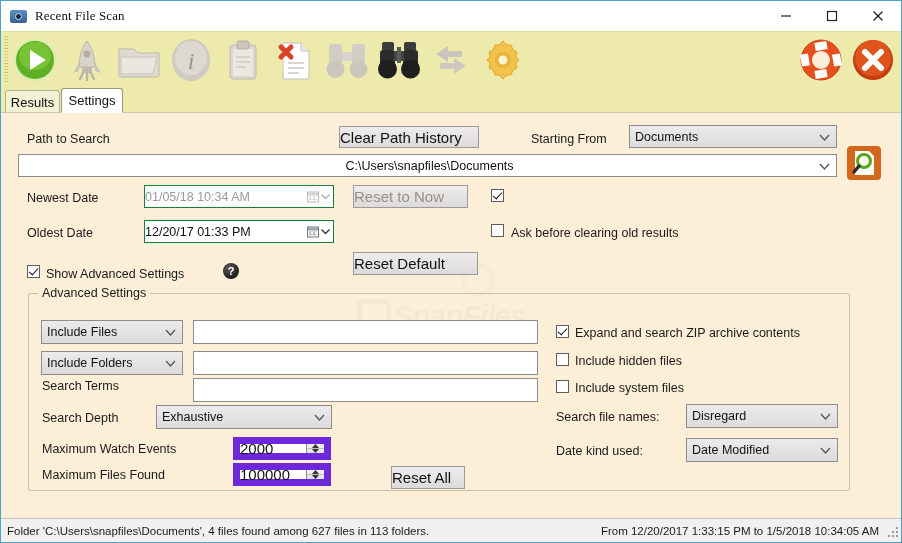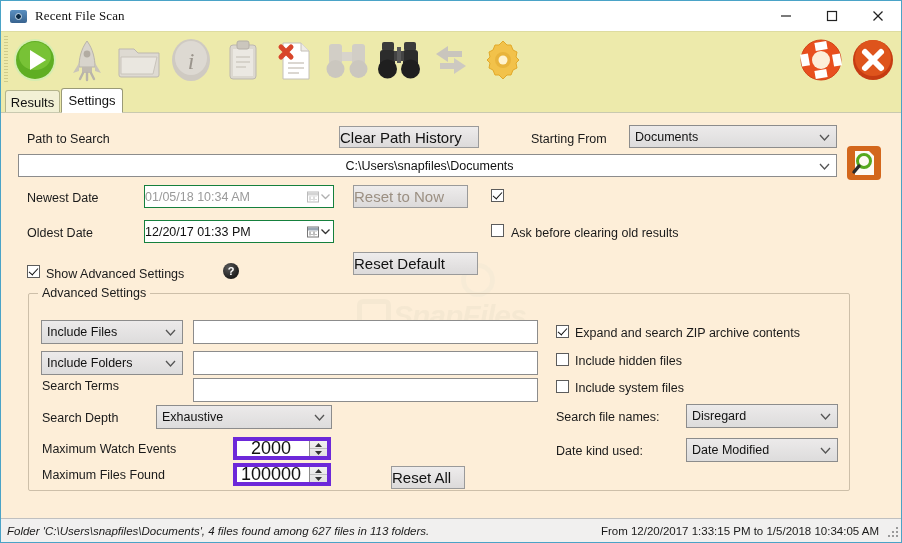--- a/index.html
+++ b/index.html
@@ -223,23 +223,23 @@
   }
   .group-title {
     position: absolute;
     background: #fdeed8;
     font-size: 12.5px; color: #1a1a1a;
     padding: 0 4px;
   }
 
   .spin {
     position: absolute;
-    background: #fff; border: 4px solid #6d28d9;
-    display: flex; align-items: center; justify-content: center;
-    font-size: 18px; color: #111;
+    background: #fff; border: 7px solid #6d28d9;
+    display: flex; align-items: center; 
+    font-size: 15px; color: #111;
   }
   .spin .num { margin-right: 22px; }
   .spin-btns {
     position: absolute; right: 0; top: 0; bottom: 0; width: 18px;
     border-left: 1px solid #8c8c8c;
     background: linear-gradient(#f2f1f1, #e2e1e1);
     display: flex; flex-direction: column;
   }
   .spin-btns div {
     flex: 1; display: flex; align-items: center; justify-content: center;
@@ -267,21 +267,21 @@
   
   .statusbar {
     position: absolute; left: 0; bottom: 0;
     width: 900px; height: 24px;
     background: #f1f0ef;
     border-top: 1px solid #c0c0c0;
     display: flex; align-items: center;
   }
   .status-left {
     position: absolute; left: 6px;
-    font-size: 11.5px; color: #1a1a1a; white-space: nowrap; font-style: italic;
+    font-size: 11.5px; color: #1a1a1a; white-space: nowrap;
   }
   .status-right {
     position: absolute; right: 22px;
     font-size: 11.5px; color: #1a1a1a; white-space: nowrap;
   }
   .grip-dots {
     position: absolute; right: 3px; bottom: 3px;
     width: 12px; height: 12px;
     background-image:
       radial-gradient(circle 1px at 3px 9px, #9a9a9a 99%, transparent 100%),

